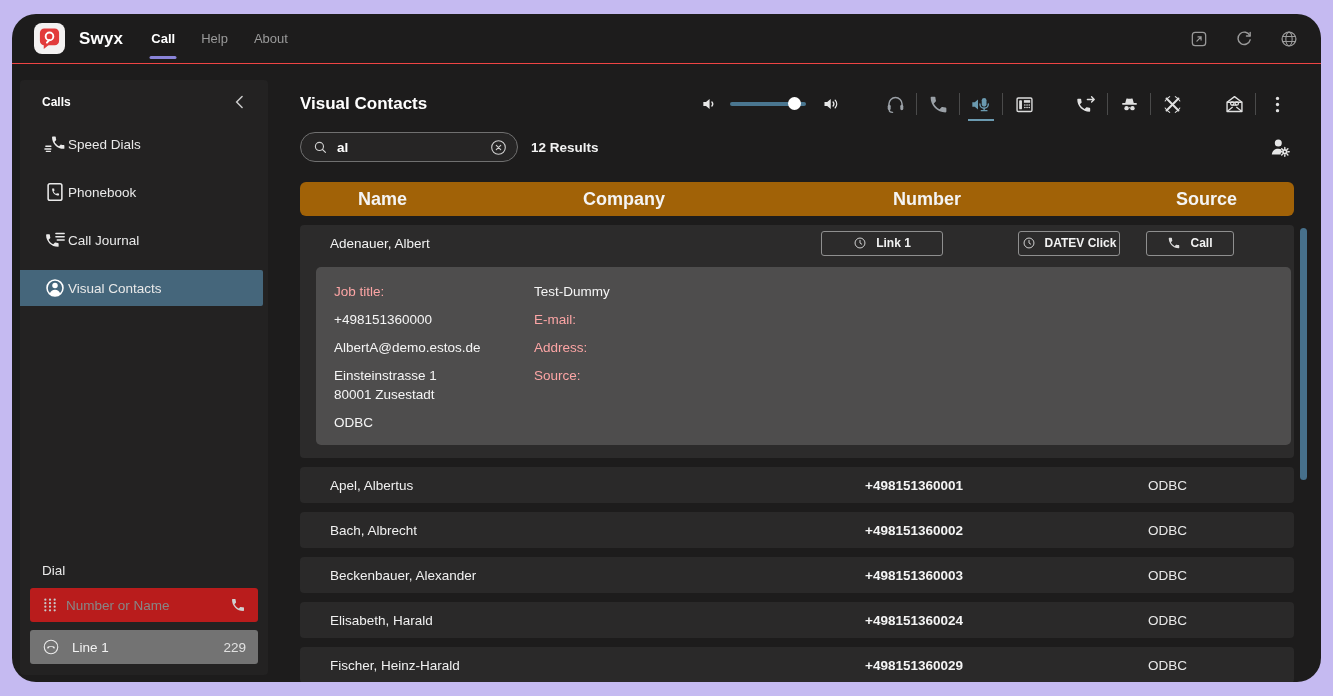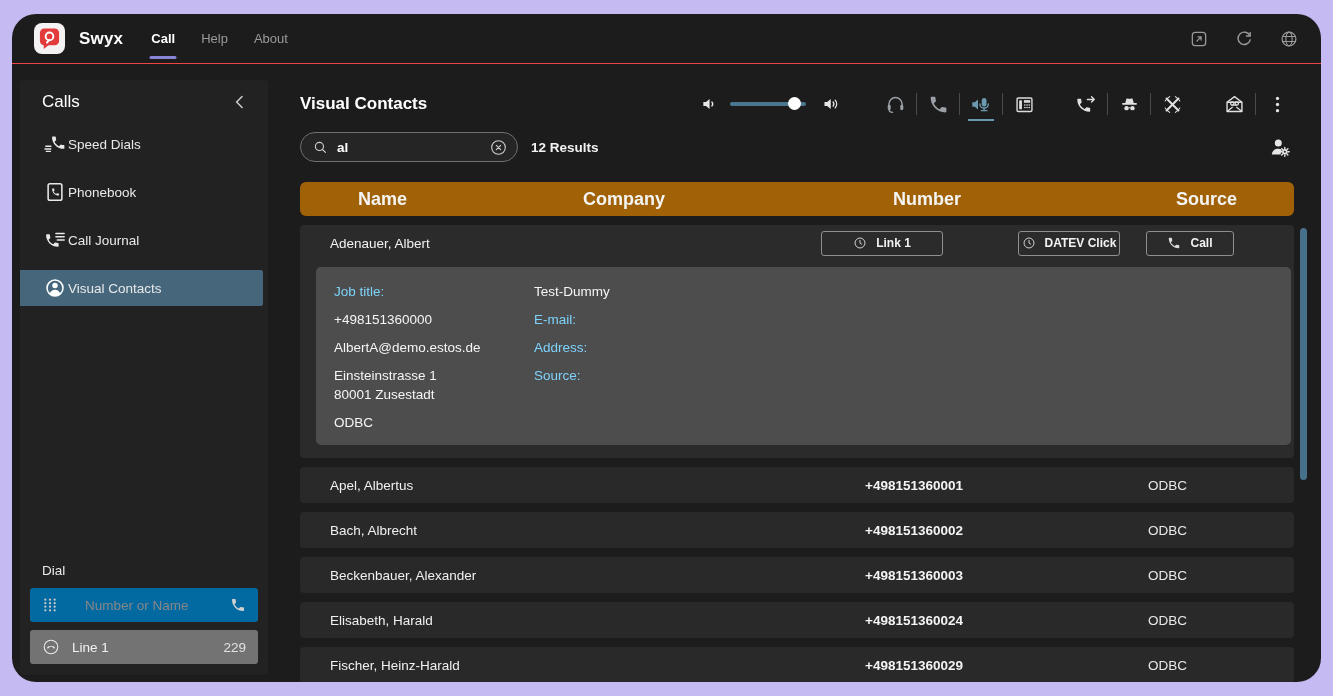--- a/index.html
+++ b/index.html
@@ -37,32 +37,32 @@
   .topbar-right { margin-left:auto; display:flex; align-items:center; gap:25px; padding-right:8px; }
   .topbar-right .tb-icon { width:20px; height:20px; display:flex; }
   .topbar-right svg { width:20px; height:20px; }
   
   .content { flex:1; display:flex; padding:16px 10px 7px 8px; gap:12px; min-height:0; }
   
   .sidebar { width:248px; flex:0 0 248px; background:#232222; border-radius:4px;
     display:flex; flex-direction:column; overflow:hidden; }
   .sidebar-header { display:flex; align-items:center; justify-content:space-between;
     margin:12px 18px 8px 22px; }
-  .sidebar-title { font-size:17px; font-weight:normal; color:#fff;text-align:right; }
+  .sidebar-title { font-size:12px; font-weight:bold; color:#fff;text-align:right; }
   .collapse-btn { width:20px; height:20px; display:flex; }
   .side-item { height:48px; display:flex; align-items:center; gap:2px;
     padding-left:24px; font-size:13.5px; color:#e9e9e9; cursor:default; }
   .side-item.selected { height:36px; margin:6px 5px 6px 0; background:#45667b;
     border-radius:0 2px 2px 0; font-weight:normal; }
   .side-icon { width:22px; height:22px; flex:0 0 22px; display:flex; }
   .side-icon svg { width:22px; height:22px; }
   .side-spacer { flex:1; }
   .dial-label { margin:0 0 10px 22px; font-size:13.5px; color:#e9e9e9; }
-  .dial-row { margin:0 10px 8px 10px; height:34px; background:#0369a1; border-radius:3px;
-    display:flex; align-items:center; padding:0 12px; gap:27px; }
+  .dial-row { margin:0 10px 8px 10px; height:34px; background:#b91c1c; border-radius:3px;
+    display:flex; align-items:center; padding:0 12px; gap:8px; }
   .dial-row input { flex:1; background:transparent; border:none; outline:none;
     color:#eaeaea; font-size:13.5px; font-family:"Liberation Sans",sans-serif; min-width:0; }
   .dial-row input::placeholder { color:#878787; }
   .line-row { margin:0 10px 11px 10px; height:34px; background:#737373; border-radius:3px;
     display:flex; align-items:center; padding:0 12px; gap:12px; font-size:13.5px; color:#f2f2f2; }
   .line-number { margin-left:auto; color:#e0e0e0; }
   
   .main { flex:1; position:relative; display:flex; flex-direction:column;
     padding:0 17px 0 20px; min-width:0; }
   .main-header { height:48px; flex:0 0 48px; display:flex; align-items:center; }
@@ -102,21 +102,21 @@
   .row-btn { height:25px; border:1px solid #8f8f8f; border-radius:3px; background:transparent;
     color:#f2f2f2; font-size:12px; font-weight:bold; font-family:"Liberation Sans",sans-serif;
     display:flex; align-items:center; justify-content:center; gap:9px; cursor:default; }
   .row-btn svg { width:14px; height:14px; }
   .btn-link1 { width:122px; }
   .btn-datev { width:102px;margin-left:11px; }
   .btn-call { width:88px; }
   .detail-panel { margin:6px 3px 13px 16px; background:#4e4d4d; border-radius:5px;
     padding:15px 10px 13px 18px; display:grid; grid-template-columns:200px 1fr;
     row-gap:9px; font-size:13.5px; line-height:19px; }
-  .detail-label { color:#7dd3fc; }
+  .detail-label { color:#fca5a5; }
   .detail-value { color:#f5f5f5; }
   .contact-row { margin-top:9px; height:36px; flex:0 0 36px; background:#2a2929; border-radius:4px; }
   .contact-row .name { font-size:13.5px; font-weight:500; color:#f0f0f0; }
   .contact-row .company { font-size:13.5px; color:#e0e0e0; }
   .contact-row .number { font-size:13.5px; font-weight:bold; color:#f4f4f4; }
   .contact-row .source { font-size:13.5px; color:#e8e8e8; }
   .row-sliver { margin-top:9px; height:9px; background:#272626; border-radius:4px 4px 0 0; }
   .scrollbar { position:absolute; top:148px; right:4px; width:7px; height:252px;
     background:#47708b; border-radius:4px; }
 </style>

